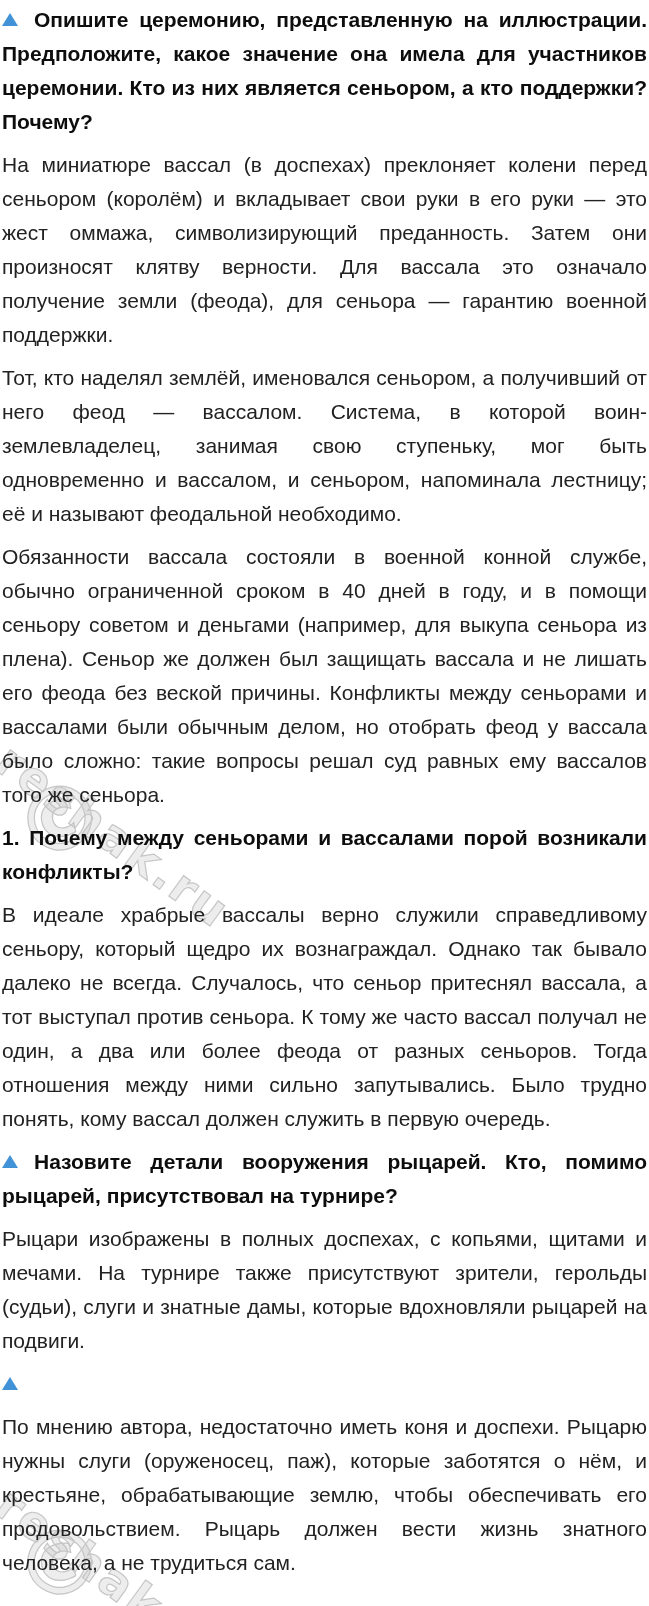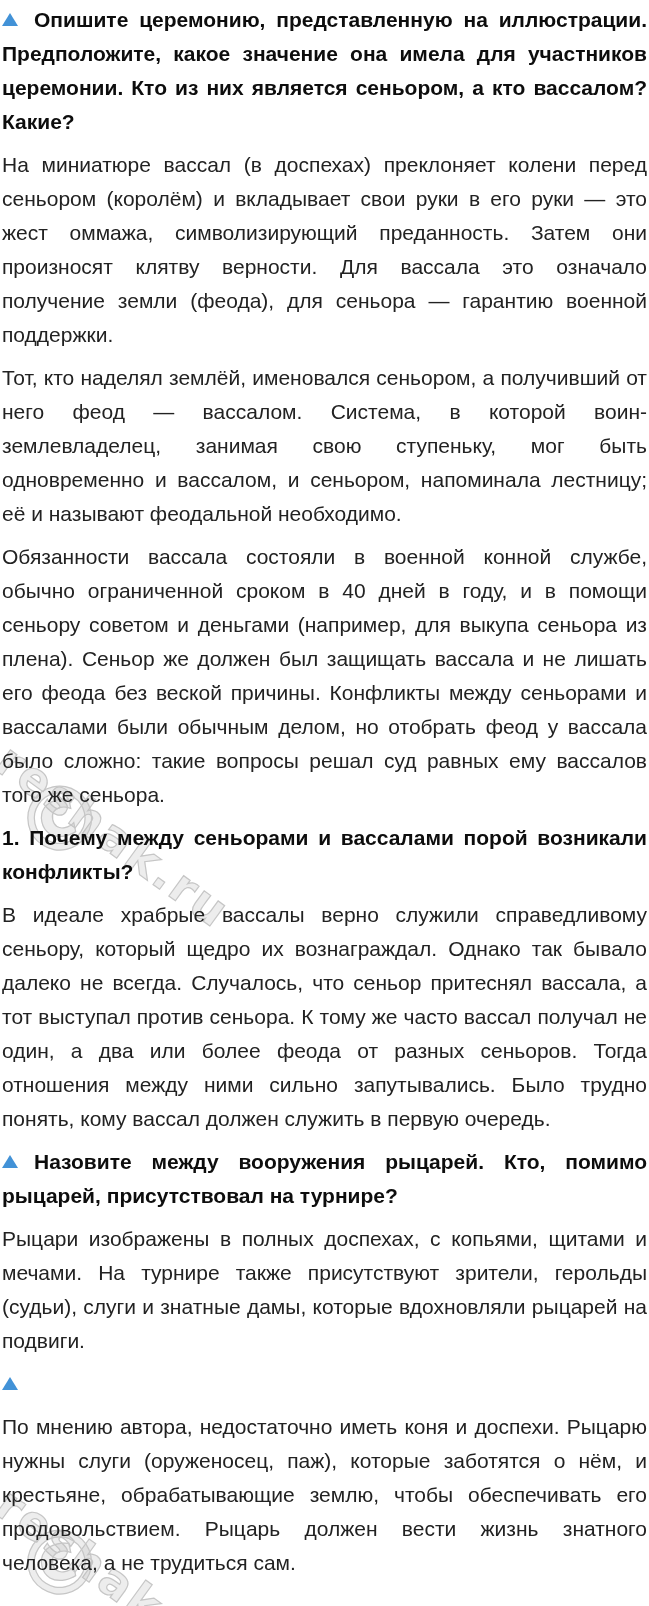--- a/index.html
+++ b/index.html
@@ -84,34 +84,34 @@
 
   <div class="wm wm-1">
     <span class="wm-text">reshak.ru</span>
     <span class="wm-copy">©</span>
   </div>
   <div class="wm wm-2">
     <span class="wm-text">reshak.ru</span>
     <span class="wm-copy">©</span>
   </div>
 
-  <p class="para heading"><span class="tri-marker"></span><span>Опишите церемонию, представленную на иллюстрации. Предположите, какое значение она имела для участников церемонии. Кто из них является сеньором, а кто вассалом? Какие?</span></p>
+  <p class="para heading"><span class="tri-marker"></span><span>Опишите церемонию, представленную на иллюстрации. Предположите, какое значение она имела для участников церемонии. Кто из них является сеньором, а кто поддержки? Почему?</span></p>
 
   <p class="para"><span>На миниатюре вассал (в доспехах) преклоняет колени перед сеньором (королём) и вкладывает свои руки в его руки — это жест оммажа, символизирующий преданность. Затем они произносят клятву верности. Для вассала это означало получение земли (феода), для сеньора — гарантию военной поддержки.</span></p>
 
 
   <p class="para"><span>Тот, кто наделял землёй, именовался сеньором, а получивший от него феод — вассалом. Система, в которой воин-землевладелец, занимая свою ступеньку, мог быть одновременно и вассалом, и сеньором, напоминала лестницу; её и называют феодальной необходимо.</span></p>
 
   <p class="para"><span>Обязанности вассала состояли в военной конной службе, обычно ограниченной сроком в 40 дней в году, и в помощи сеньору советом и деньгами (например, для выкупа сеньора из плена). Сеньор же должен был защищать вассала и не лишать его феода без веской причины. Конфликты между сеньорами и вассалами были обычным делом, но отобрать феод у вассала было сложно: такие вопросы решал суд равных ему вассалов того же сеньора.</span></p>
 
   <p class="para heading"><span>1. Почему между сеньорами и вассалами порой возникали конфликты?</span></p>
 
   <p class="para"><span>В идеале храбрые вассалы верно служили справедливому сеньору, который щедро их вознаграждал. Однако так бывало далеко не всегда. Случалось, что сеньор притеснял вассала, а тот выступал против сеньора. К тому же часто вассал получал не один, а два или более феода от разных сеньоров. Тогда отношения между ними сильно запутывались. Было трудно понять, кому вассал должен служить в первую очередь.</span></p>
 
-  <p class="para heading"><span class="tri-marker"></span><span>Назовите между вооружения рыцарей. Кто, помимо рыцарей, присутствовал на турнире?</span></p>
+  <p class="para heading"><span class="tri-marker"></span><span>Назовите детали вооружения рыцарей. Кто, помимо рыцарей, присутствовал на турнире?</span></p>
 
   <p class="para"><span>Рыцари изображены в полных доспехах, с копьями, щитами и мечами. На турнире также присутствуют зрители, герольды (судьи), слуги и знатные дамы, которые вдохновляли рыцарей на подвиги.</span></p>
 
   <p class="para heading"><span class="tri-marker"></span></p>
 
   <p class="para"><span>По мнению автора, недостаточно иметь коня и доспехи. Рыцарю нужны слуги (оруженосец, паж), которые заботятся о нём, и крестьяне, обрабатывающие землю, чтобы обеспечивать его продовольствием. Рыцарь должен вести жизнь знатного человека, а не трудиться сам.</span></p>
 
 </main>
 
 </body></html>

